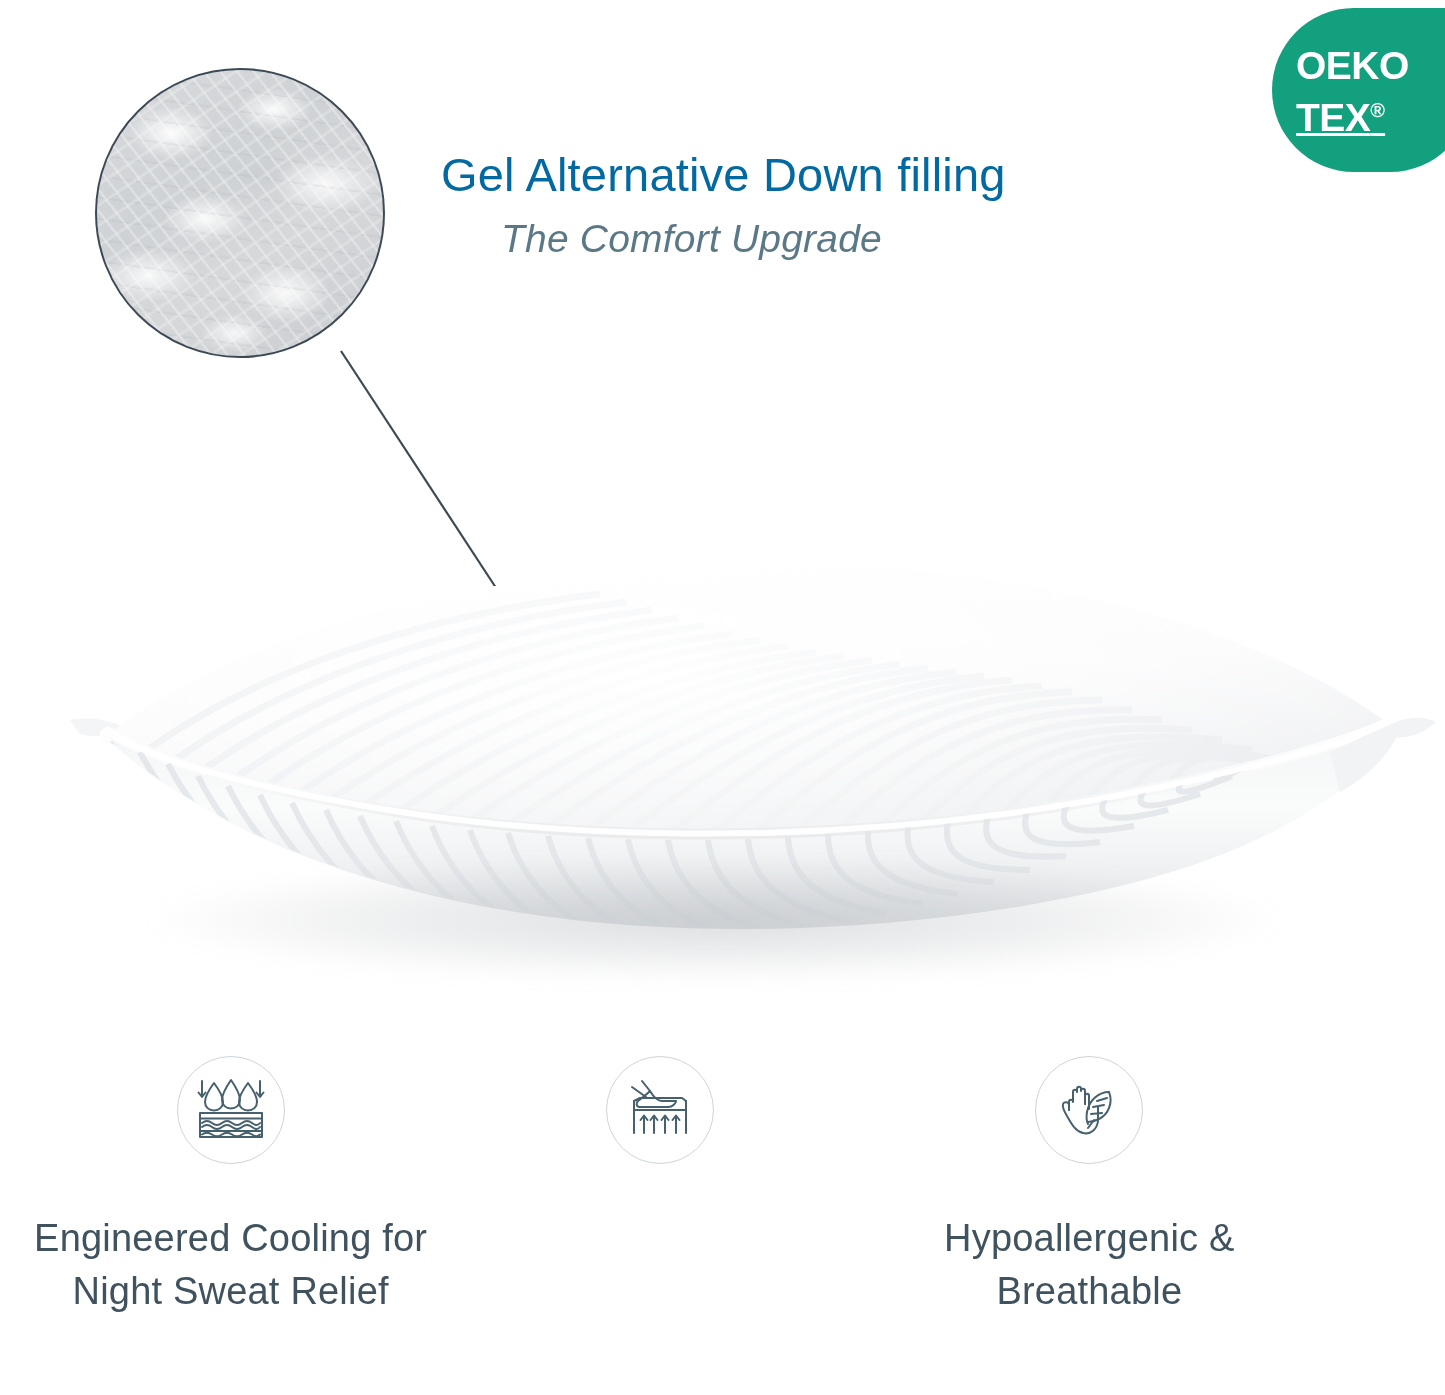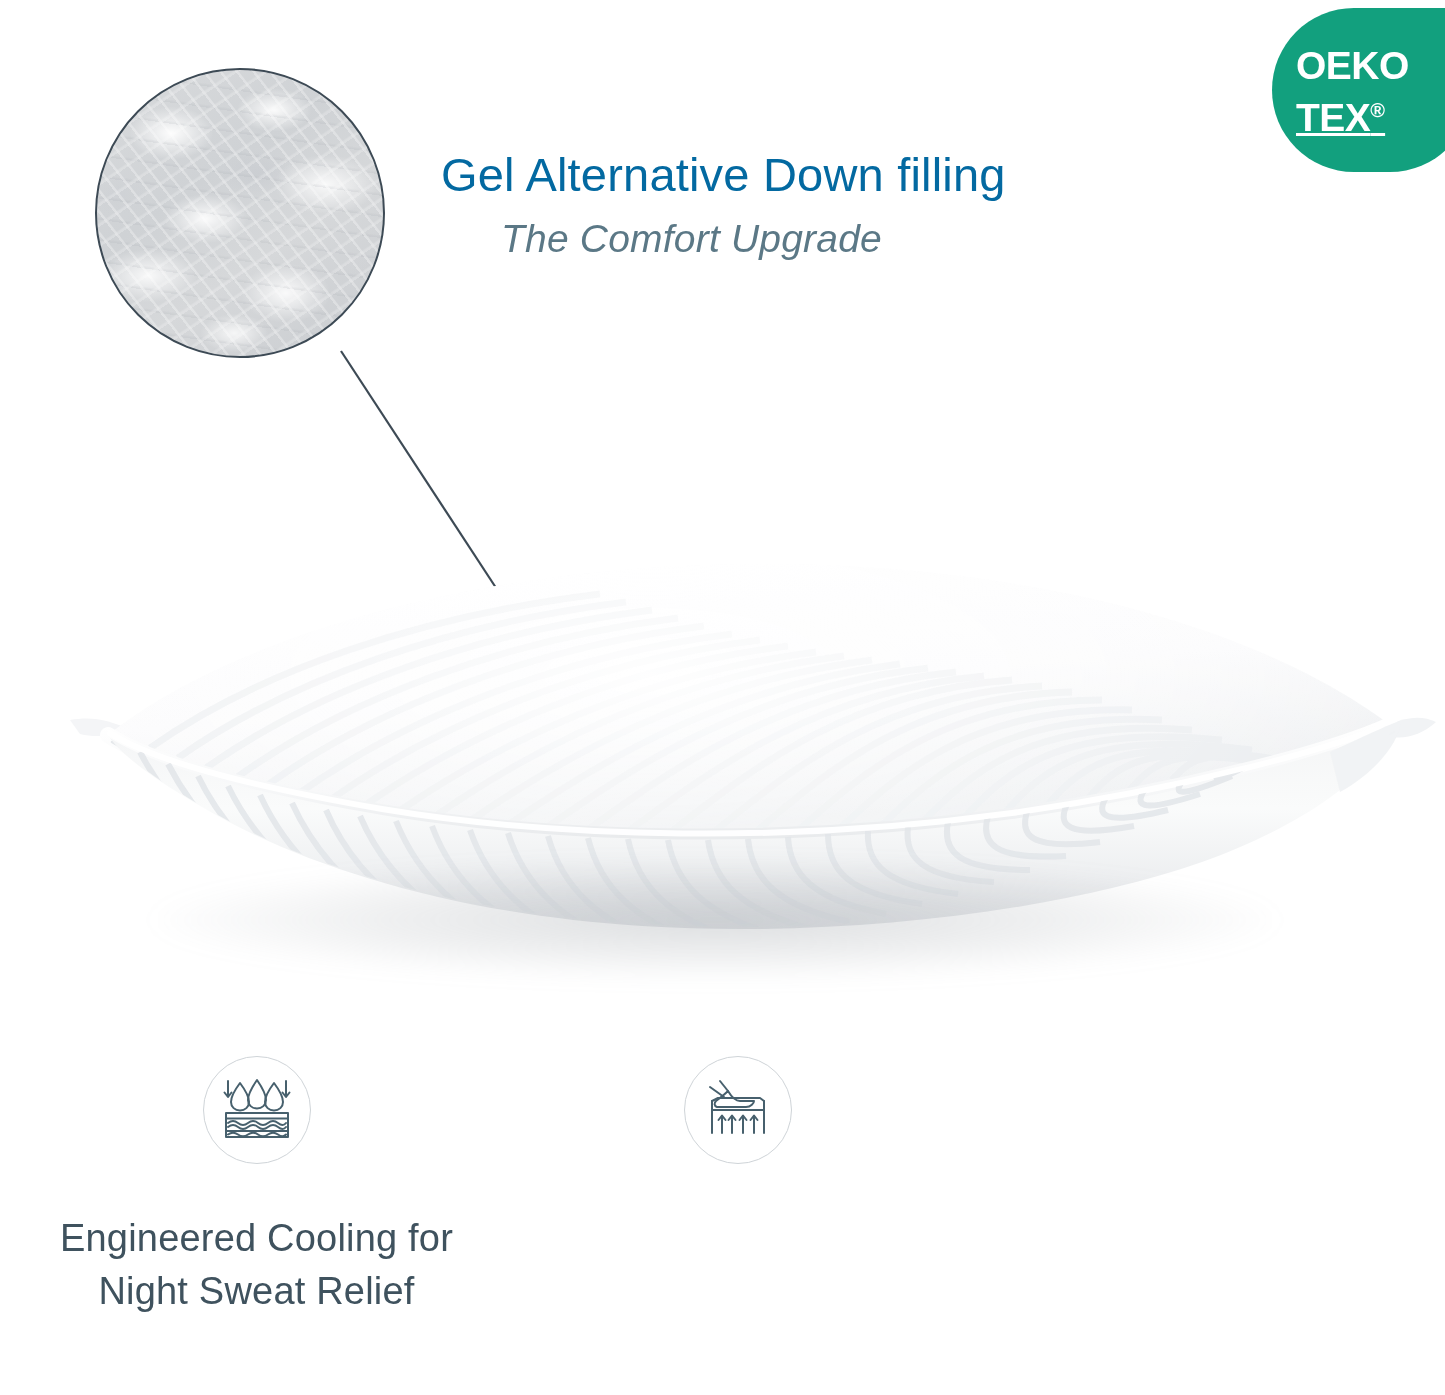--- a/index.html
+++ b/index.html
@@ -411,16 +411,34 @@
             <path d="M 26.5,43 L 30,38.5 L 33.5,43"></path>
             <line x1="41" y1="56" x2="41" y2="39"></line>
             <path d="M 37.5,43 L 41,38.5 L 44.5,43"></path>
             <line x1="52" y1="56" x2="52" y2="39"></line>
             <path d="M 48.5,43 L 52,38.5 L 55.5,43"></path>
           </g>
         </svg>
       </div>
     </div>
 
+    <div class="feature">
+      <div class="icon-circle">
+        <svg width="68" height="68" viewBox="0 0 68 68" fill="none" stroke="#47606d" stroke-width="2" stroke-linecap="round" stroke-linejoin="round">
+
+          <path d="M 14,34 L 14,26 C 14,23 18,23 18,26 L 18,16 C 18,13 22,13 22,16 L 22,13 C 22,10 26,10 26,13 L 26,15 C 26,12 30,12 30,15 L 30,28"></path>
+          <path d="M 14,34 L 14,29 C 14,26 9,25 8,28 C 7,31 9,35 12,40 C 16,47 20,55 28,57 C 36,59 42,53 43,45 L 43,31"></path>
+          <path d="M 30,28 L 30,20 C 30,17 34,17 34,20 L 34,33"></path>
+
+          <path d="M 54,16 C 44,16 34,24 32,36 C 31,42 32,46 33,48"></path>
+          <path d="M 54,16 C 58,26 54,38 44,43 C 40,45 36,46 33,46"></path>
+          <path d="M 39,44 L 33,52"></path>
+          <path d="M 36,38 L 47,37"></path>
+          <path d="M 38,31 L 49,29"></path>
+          <path d="M 42,25 L 52,22"></path>
+        </svg>
+      </div>
+      <div class="feature-caption">Hypoallergenic &amp; Breathable</div>
+    </div>
 
   </div>
 
 </div>
 
 </body></html>

